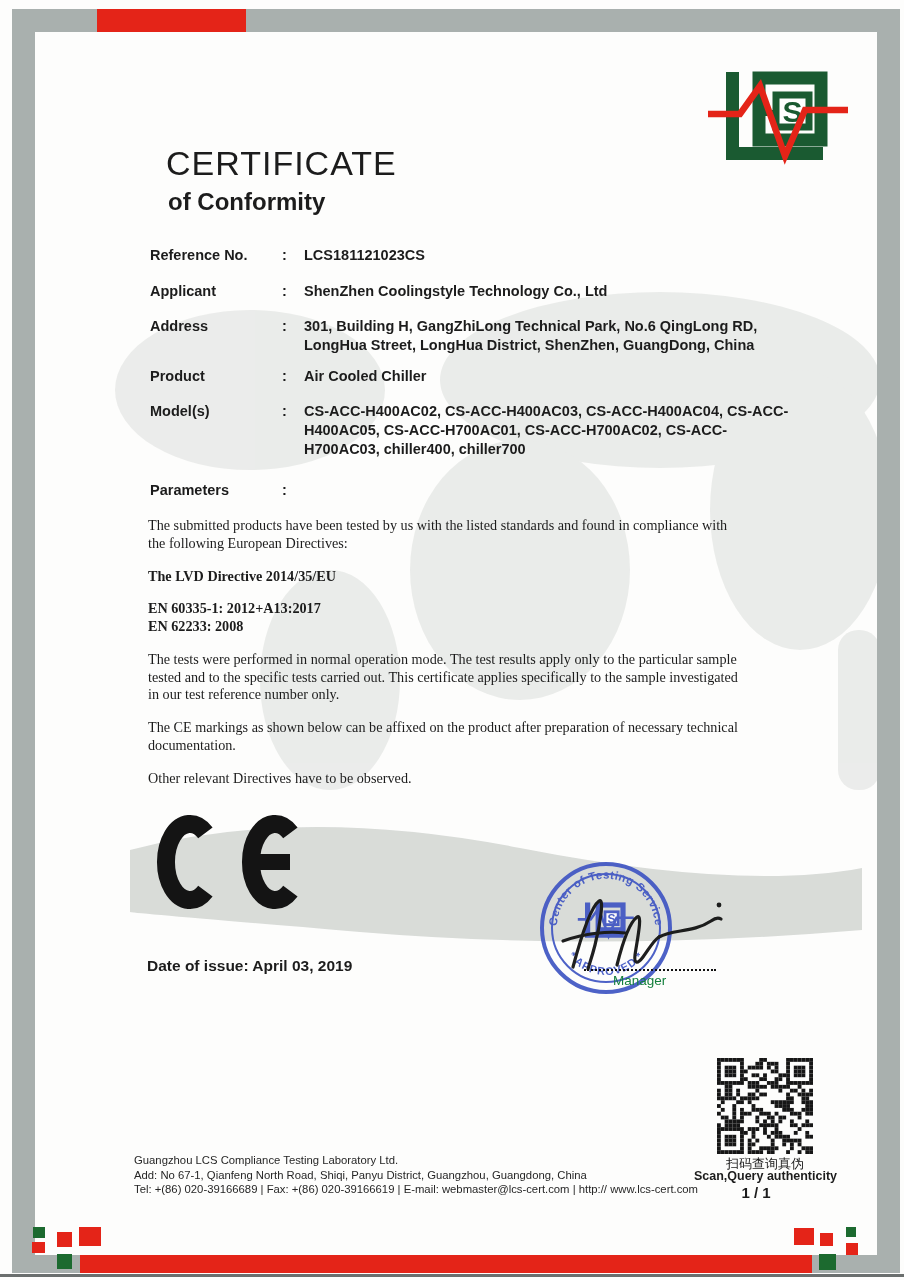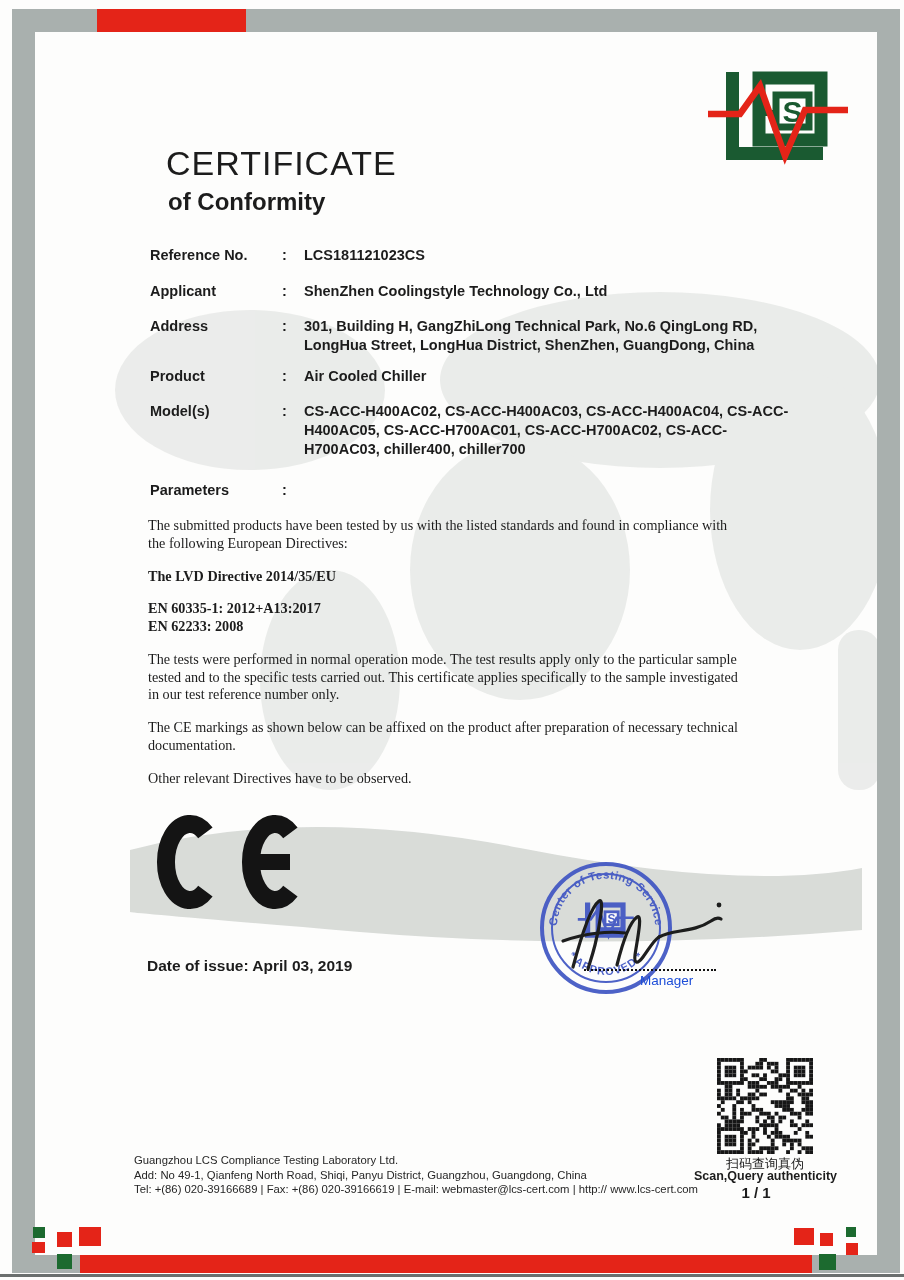--- a/index.html
+++ b/index.html
@@ -52,21 +52,21 @@
 
   
   #ce{left:142px;top:810px;width:165px;height:108px;z-index:2;}
 
   
   #date-line{left:147px;top:957px;font-size:15.5px;font-weight:700;z-index:2;}
 
   
   #stamp{left:525px;top:845px;width:210px;height:150px;z-index:4;opacity:.92;}
   #sig-line{left:584px;top:969px;width:132px;border-top:2px dotted #111;z-index:5;}
-  #manager{left:640px;top:973px;font-size:13.5px;color:#1d4ed8;z-index:5;}
+  #manager{left:613px;top:973px;font-size:13.5px;color:#15803d;z-index:5;}
 
   
   #qr{left:717px;top:1058px;width:96px;height:96px;z-index:2;fill:#161616;}
   #qr-cn{left:705px;top:1155px;width:120px;text-align:center;font-size:13px;font-weight:400;z-index:2;}
   #qr-en{left:688px;top:1169px;width:155px;text-align:center;font-size:12.5px;font-weight:700;z-index:2;}
   #page-num{left:726px;top:1184px;width:60px;text-align:center;font-size:15px;font-weight:700;z-index:2;}
 
   
   #footer{left:134px;top:1153px;font-size:11.3px;line-height:14.5px;color:#262626;z-index:2;}
 </style>
@@ -522,17 +522,17 @@
       <rect x="84" y="96" width="4" height="4"></rect>
       <rect x="92" y="96" width="4" height="4"></rect>
       <rect x="96" y="96" width="4" height="4"></rect>
     </svg>
   <div id="qr-cn" class="abs">扫码查询真伪</div>
   <div id="qr-en" class="abs">Scan,Query authenticity</div>
   <div id="page-num" class="abs">1 / 1</div>
 
   <div id="footer" class="abs">
     <div>Guangzhou LCS Compliance Testing Laboratory Ltd.</div>
-    <div>Add: No 49-1, Qianfeng North Road, Shiqi, Panyu District, Guangzhou, Guangdong, China</div>
+    <div>Add: No 67-1, Qianfeng North Road, Shiqi, Panyu District, Guangzhou, Guangdong, China</div>
     <div>Tel: +(86) 020-39166689  |  Fax: +(86) 020-39166619  |  E-mail: webmaster@lcs-cert.com  |  http:// www.lcs-cert.com</div>
   </div>
 
 </div>
 
 </body></html>

